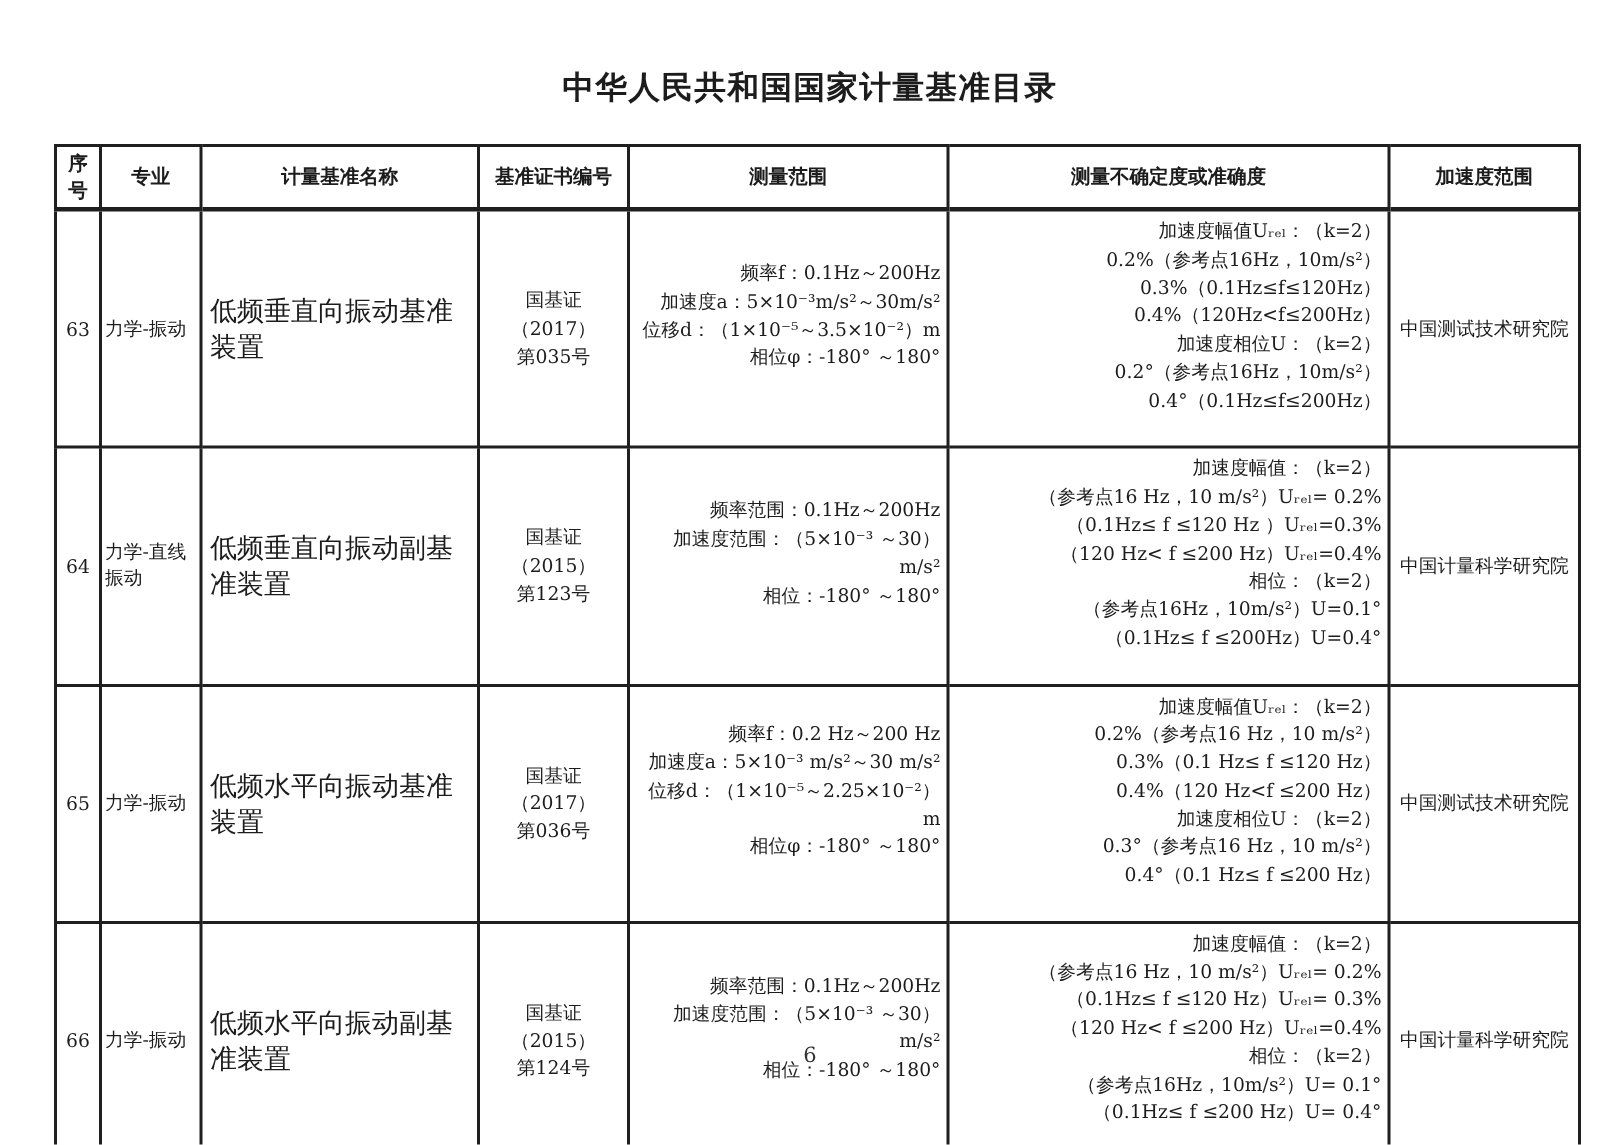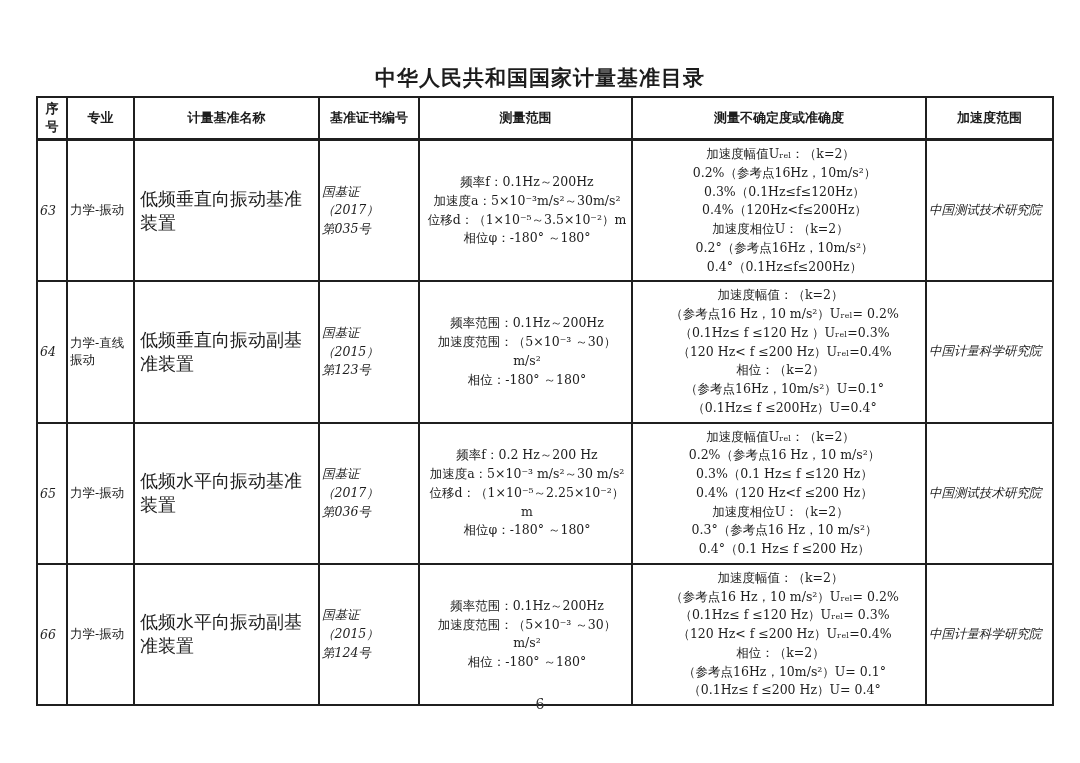--- a/index.html
+++ b/index.html
@@ -5,36 +5,36 @@
   * { margin:0; padding:0; box-sizing:border-box; }
   html,body { background:#ffffff; }
   body {
     width:1080px; height:763px;
     font-family:"DejaVu Serif","Liberation Serif","DejaVu Sans",serif;
     color:#1c1c1c;
     position:relative;
   }
   .page { position:absolute; left:0; top:0; width:1080px; height:763px; background:#ffffff; }
   .doc-title {
-    position:absolute; left:0; top:64px; width:1080px;
+    position:absolute; left:0; top:44px; width:1080px;
     text-align:center; font-size:21px; font-weight:bold; letter-spacing:1px;
   }
   table.catalog {
     position:absolute; left:36px; top:96px; width:1016px;
     border-collapse:collapse; table-layout:fixed;
   }
   .catalog th, .catalog td { border:2px solid #1f1f1f; vertical-align:middle; }
   .catalog th {
     height:27px; font-size:13px; font-weight:bold; text-align:center;
     border-bottom:3px solid #1f1f1f; padding:2px;
   }
   tr.data-row { height:126px; }
-  td.center { font-size:12.5px; padding:2px;font-style:italic; }
+  td.center { text-align:center; font-size:12.5px; padding:2px; }
   td.name-cell { text-align:left; font-size:18px; padding:2px 2px 2px 5px; }
-  td.lines-cell { text-align:center; font-size:12.5px; padding:4px 4px 4px 7px; }
+  td.lines-cell { text-align:right; font-size:12.5px; padding:4px 4px 21px 7px; }
   .line { white-space:pre-wrap; line-height:1.5; }
   .cert-line { line-height:1.5; }
   td.specialty-cell { text-align:left; font-size:12.5px; padding:2px; white-space:pre-wrap; }
   .page-number {
     position:absolute; left:0; top:696px; width:1080px;
     text-align:center; font-size:14px; color:#333;
   }
 </style>
 </head>
 <body>

